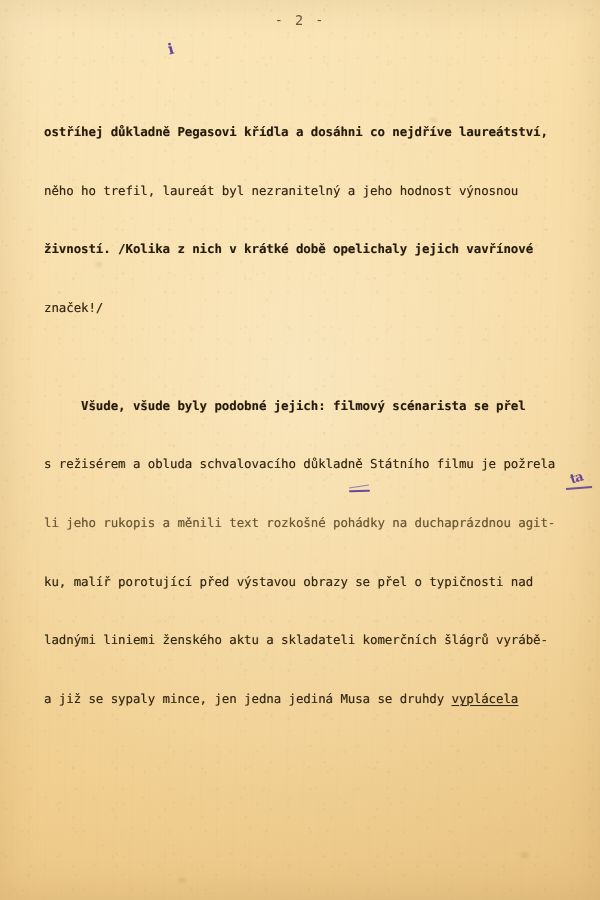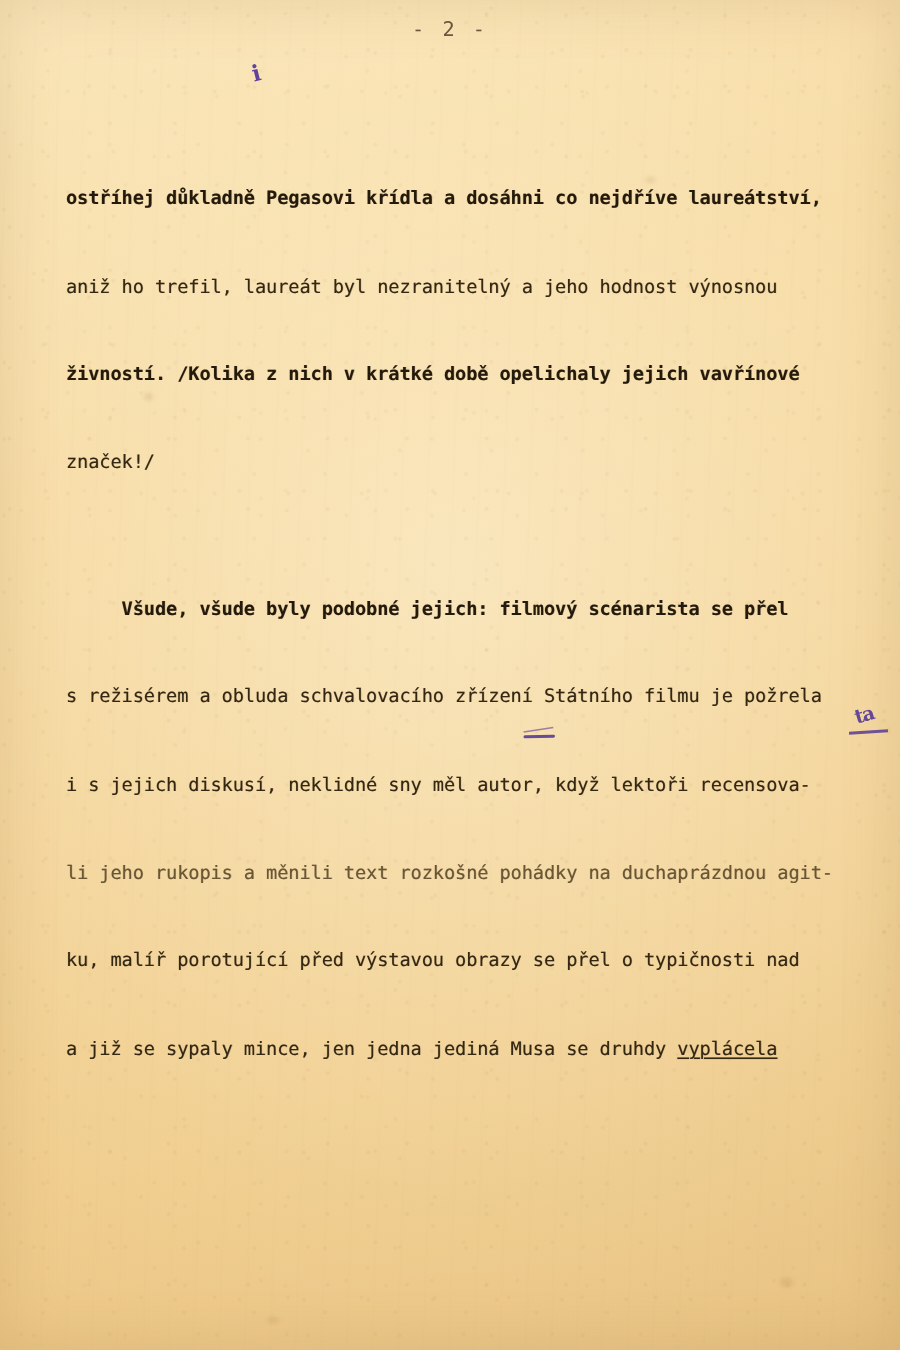--- a/index.html
+++ b/index.html
@@ -189,30 +189,30 @@
   <div class="smudge" style="left:430px; top:118px; width:7px;  height:4px;"></div>
   <div class="smudge" style="left:520px; top:852px; width:9px;  height:6px;"></div>
   <div class="smudge" style="left:178px; top:878px; width:8px;  height:4px;"></div>
 
   <div class="page-number">- 2 -</div>
 
   <div class="body-text">
 
     
     <div class="line ink-strong">ostříhej důkladně Pegasovi křídla a dosáhni co nejdříve laureátství,</div>
-    <div class="line">aniž ho trefil, laureát byl nezranitelný a jeho hodnost výnosnou</div>
+    <div class="line">něho ho trefil, laureát byl nezranitelný a jeho hodnost výnosnou</div>
     <div class="line ink-strong">živností. /Kolika z nich v krátké době opelichaly jejich vavřínové</div>
     <div class="line">značek!/</div>
 
     
     <div class="line ink-strong">     Všude, všude byly podobné jejich: filmový scénarista se přel</div>
-    <div class="line">s režisérem a obluda schvalovacího zřízení Státního filmu je požrela</div>
-    <div class="line">i s jejich diskusí, neklidné sny měl autor, když lektoři recensova-</div>
+    <div class="line">s režisérem a obluda schvalovacího důkladně Státního filmu je požrela</div>
     <div class="line ink-light">li jeho rukopis a měnili text rozkošné pohádky na duchaprázdnou agit-</div>
     <div class="line">ku, malíř porotující před výstavou obrazy se přel o typičnosti nad</div>
+    <div class="line">ladnými liniemi ženského aktu a skladateli komerčních šlágrů vyrábě-</div>
     <div class="line">a již se sypaly mince, jen jedna jediná Musa se druhdy <u class="typed-underline">vyplácela</u></div>
     
     
 
     
     
     
     
     
     

